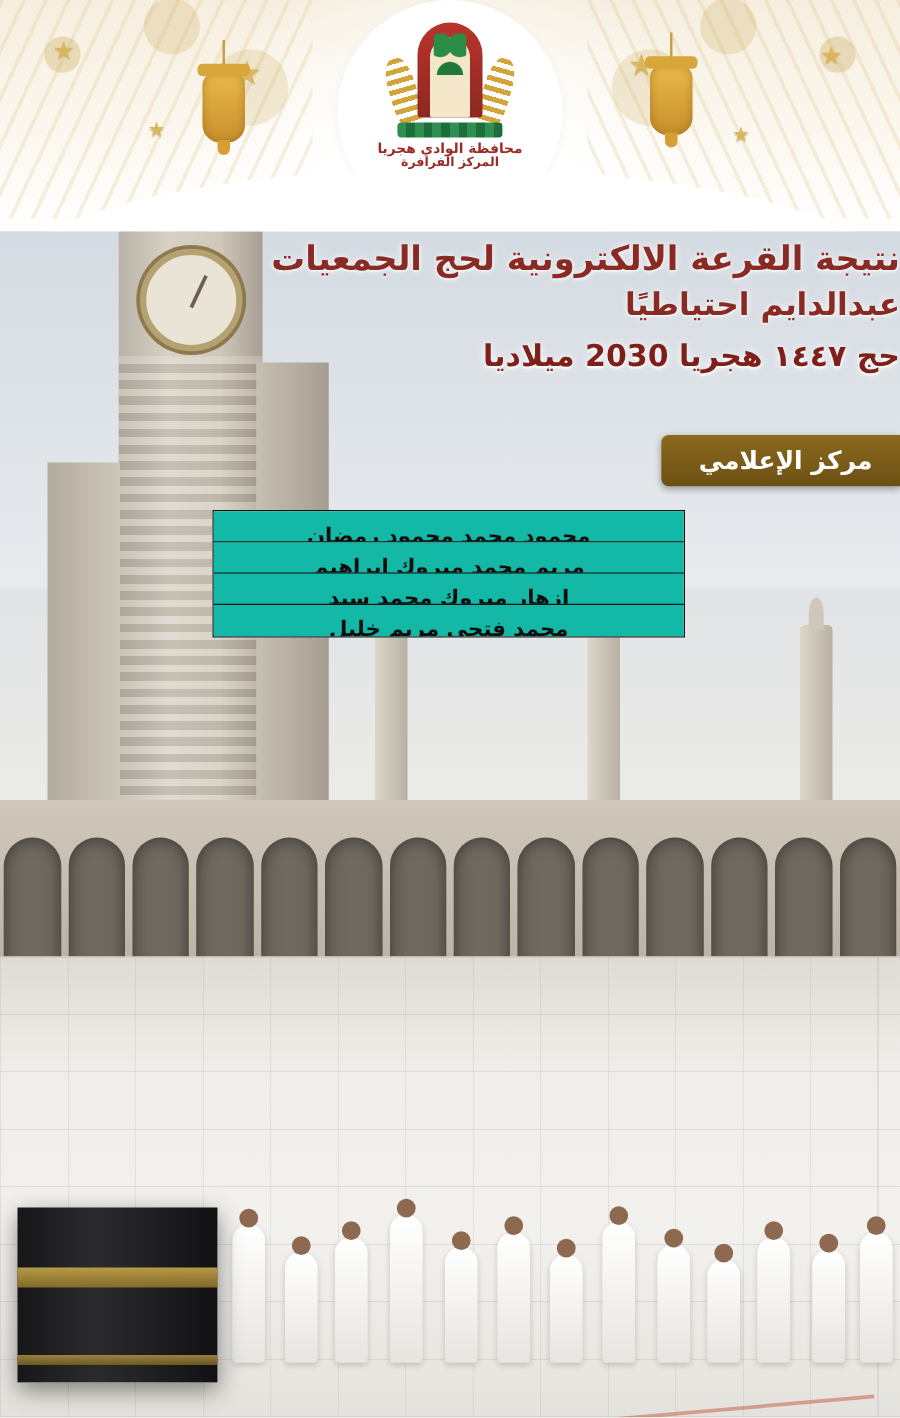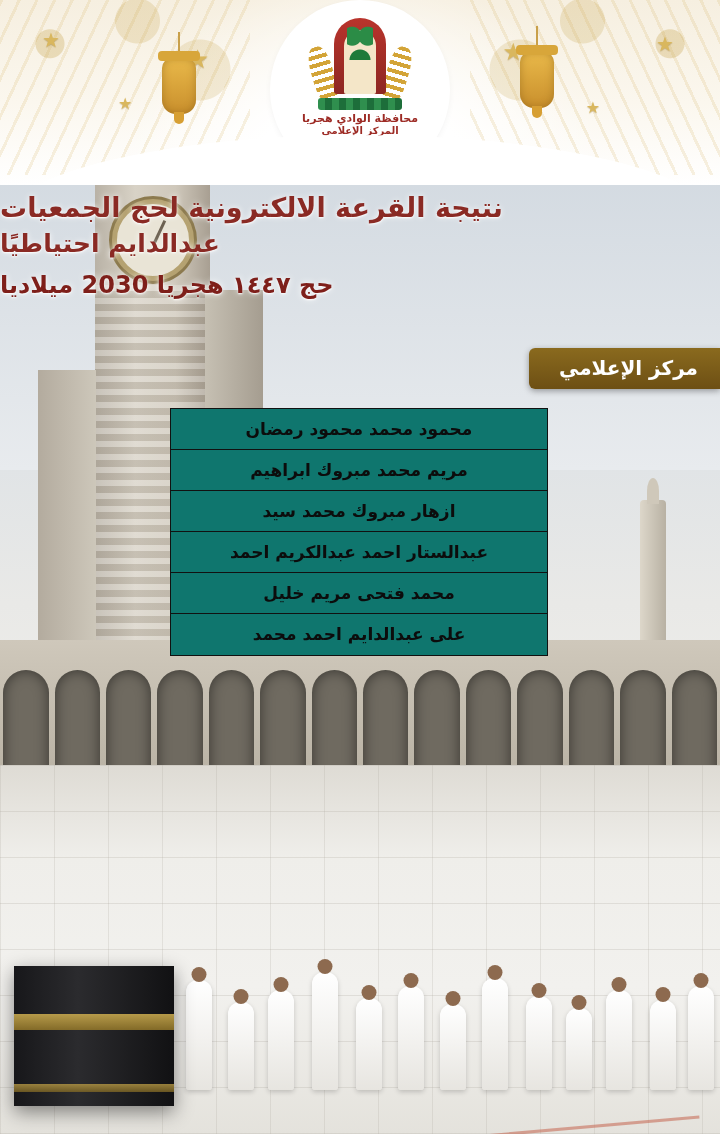--- a/index.html
+++ b/index.html
@@ -219,22 +219,23 @@
   }
   .logo-text1 {
     color:#9d2b25; font-size:11px; font-weight:bold; margin-top:2px; direction:rtl;
   }
   .logo-text2 {
     color:#9d2b25; font-size:10px; font-weight:bold; direction:rtl;
   }
 
   
   .titles {
-    position:absolute; left:0; top:190px; width:720px; text-align:left;
+    position:absolute; left:0; top:190px; width:720px; text-align:right;
     direction:rtl;
+    padding-left:21px;
   }
   .title-main {
     color:#8a2a24; font-size:27px; font-weight:bold; line-height:1.35;
     text-shadow: 0 1px 2px rgba(255,255,255,.9), 0 0 6px rgba(255,255,255,.85);
     letter-spacing:0;
   }
   .title-sub {
     color:#8a2a24; font-size:25px; font-weight:bold; line-height:1.3; margin-top:2px;
     text-shadow: 0 1px 2px rgba(255,255,255,.9), 0 0 6px rgba(255,255,255,.85);
   }
@@ -255,25 +256,25 @@
   }
 
   
   .names {
     position:absolute; left:170px; top:408px; width:378px;
     background:#ffffff;
     border:1px solid #111111;
     direction:rtl;
   }
   .name-row {
-    height:41px; line-height:41px;
+    height:25px; line-height:41px;
     border-bottom:1px solid #111111;
     text-align:center;
     color:#0c0c0c; font-size:17px; font-weight:bold;
-    background:#0f766e;
+    background:#14b8a6;
     white-space:nowrap; overflow:hidden;
   }
   .name-row:last-child { border-bottom:none; }
 </style>
 </head>
 <body>
 
 <div class="poster">
 
   <div class="photo">
@@ -354,34 +355,32 @@
     <div class="logo">
       <div class="logo-emblem">
         <div class="wheat-l"></div>
         <div class="wheat-r"></div>
         <div class="gate"></div>
         <div class="gate-inner"></div>
         <div class="palm"></div>
         <div class="waves"></div>
       </div>
       <div class="logo-text1">محافظة الوادي هجريا</div>
-      <div class="logo-text2">المركز الإعلامي</div>
+      <div class="logo-text2">المركز الفرافرة</div>
     </div>
   </div>
 
   <div class="titles">
     <div class="title-main">نتيجة القرعة الالكترونية لحج الجمعيات</div>
     <div class="title-sub">عبدالدايم احتياطيًا</div>
     <div class="title-year">حج ١٤٤٧ هجريا 2030 ميلاديا</div>
   </div>
 
   <div class="center-badge">مركز الإعلامي</div>
 
   <div class="names">
     <div class="name-row">محمود محمد محمود رمضان</div>
     <div class="name-row">مريم محمد مبروك ابراهيم</div>
     <div class="name-row">ازهار مبروك محمد سيد</div>
-    <div class="name-row">عبدالستار احمد عبدالكريم احمد</div>
     <div class="name-row">محمد فتحى مريم خليل</div>
-    <div class="name-row">على عبدالدايم احمد محمد</div>
   </div>
 
 </div>
 
 </body></html>

